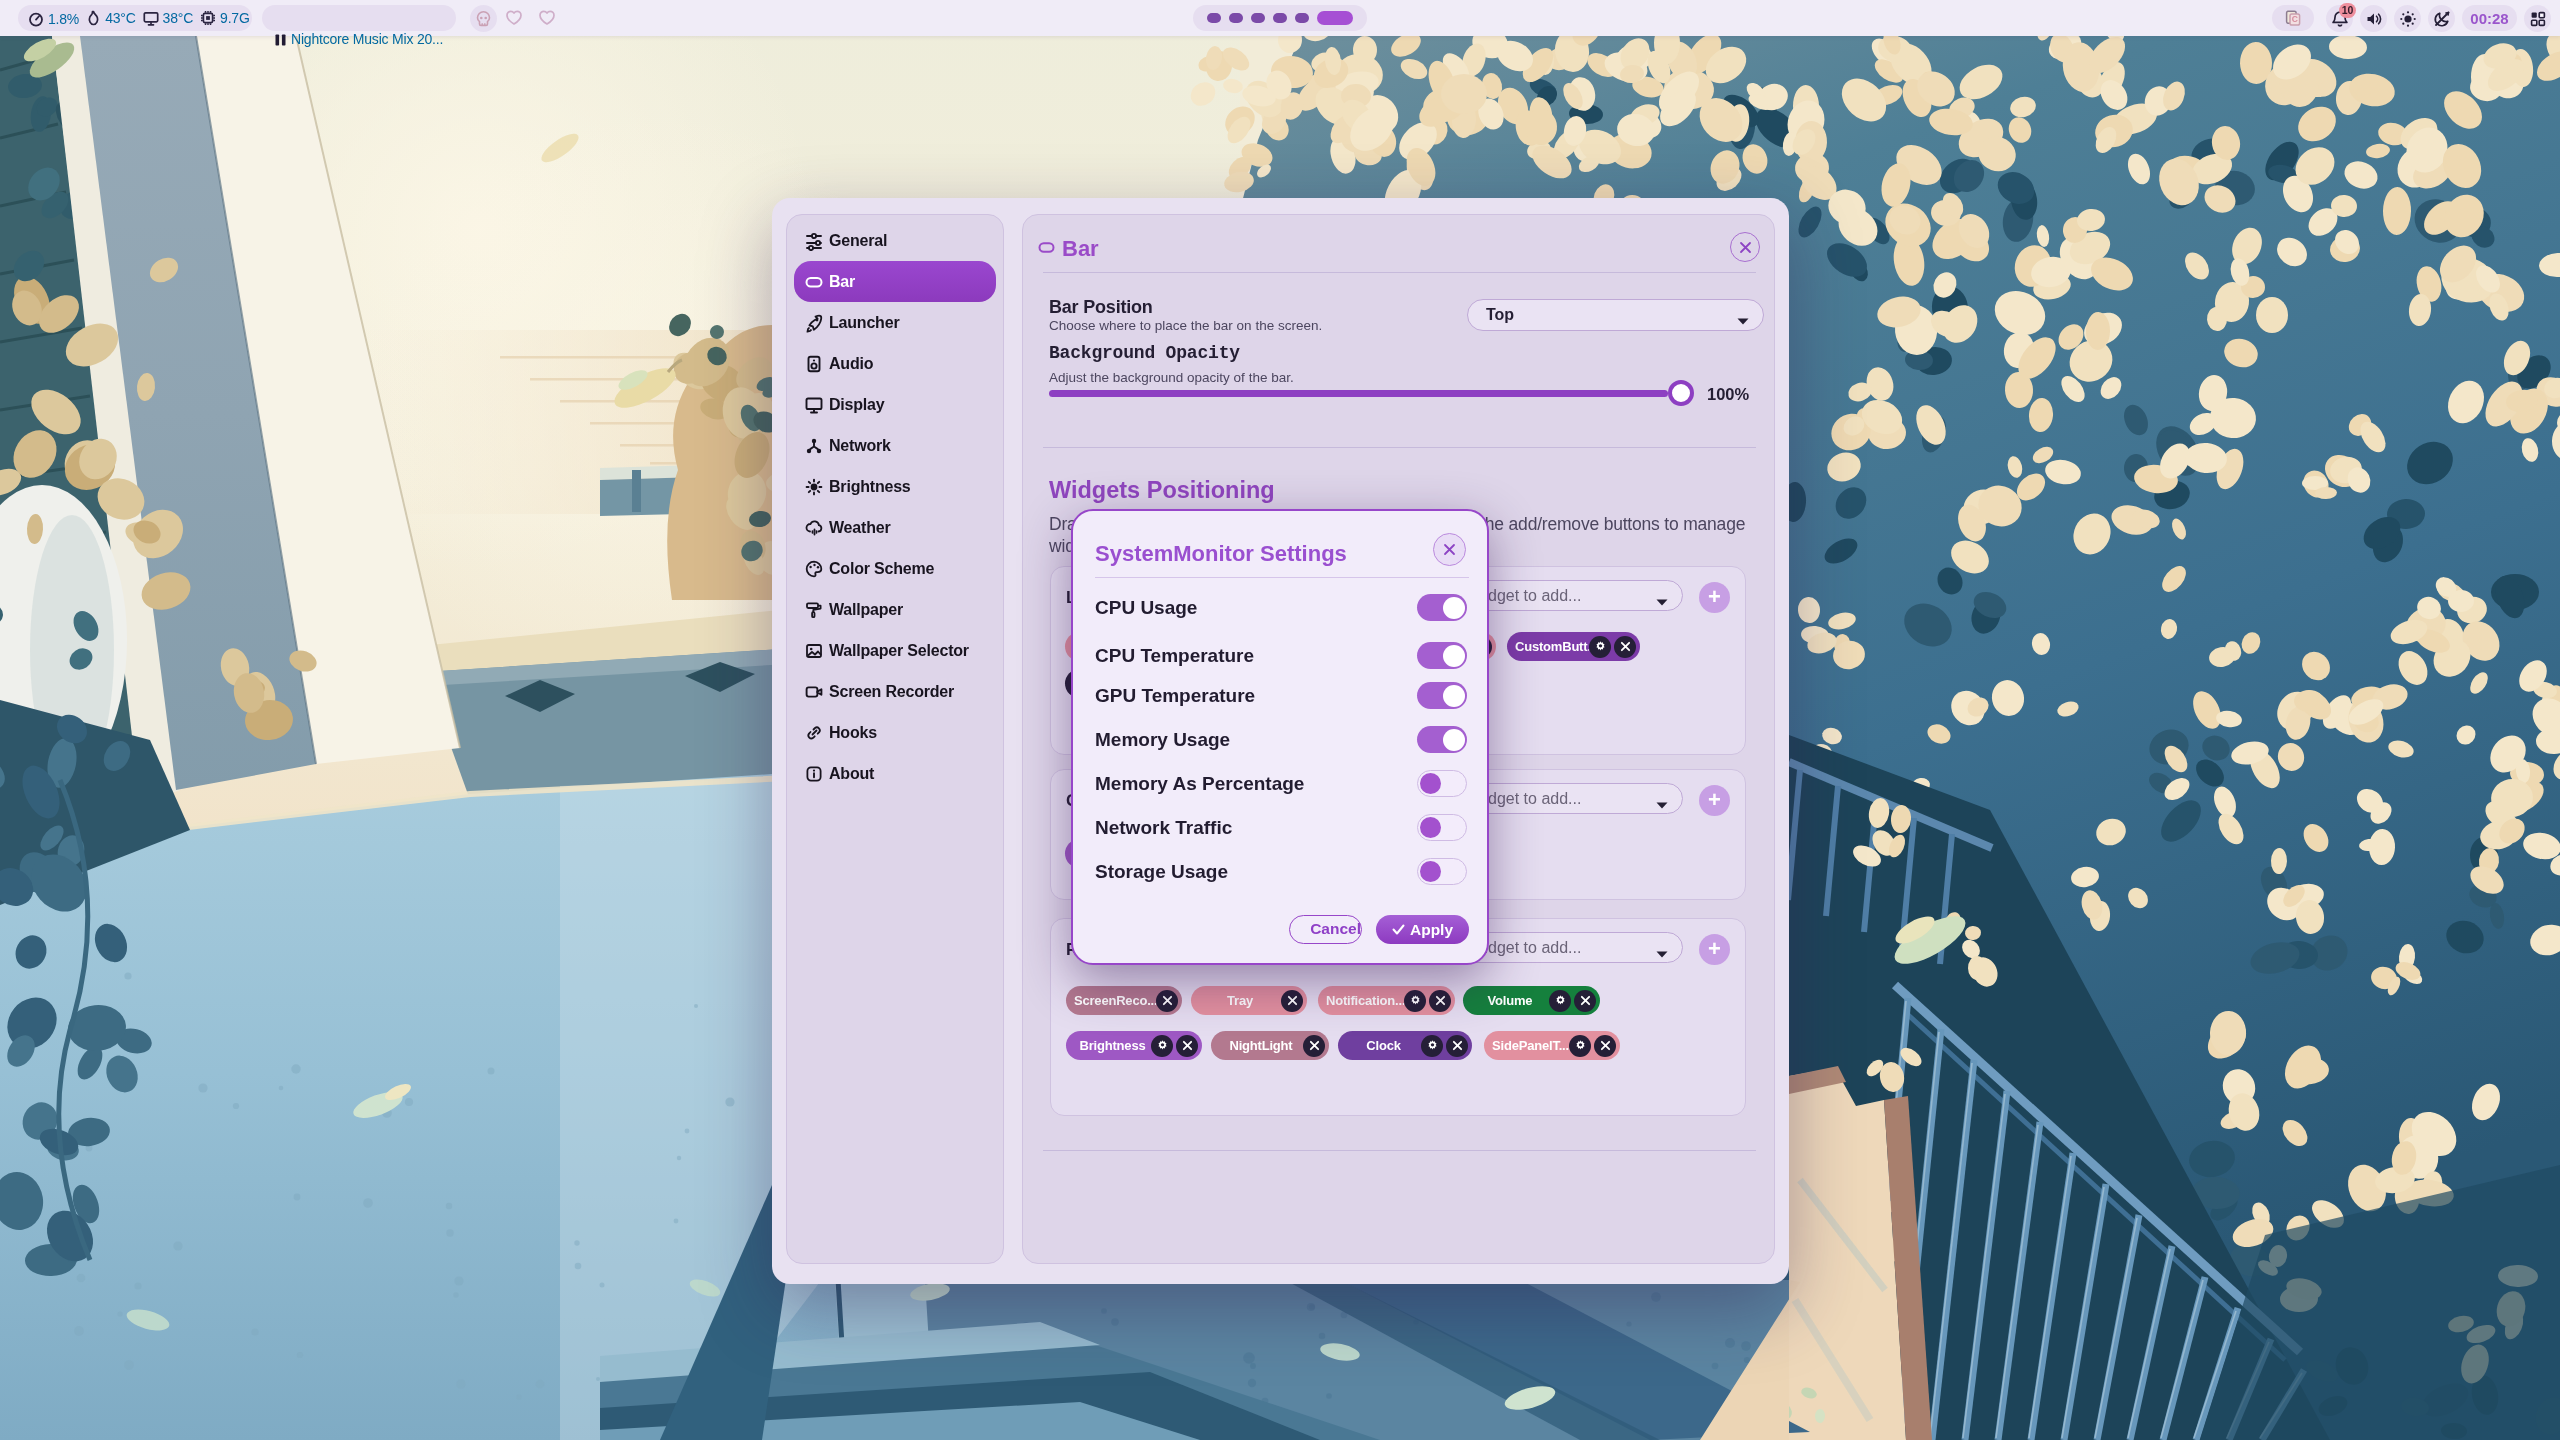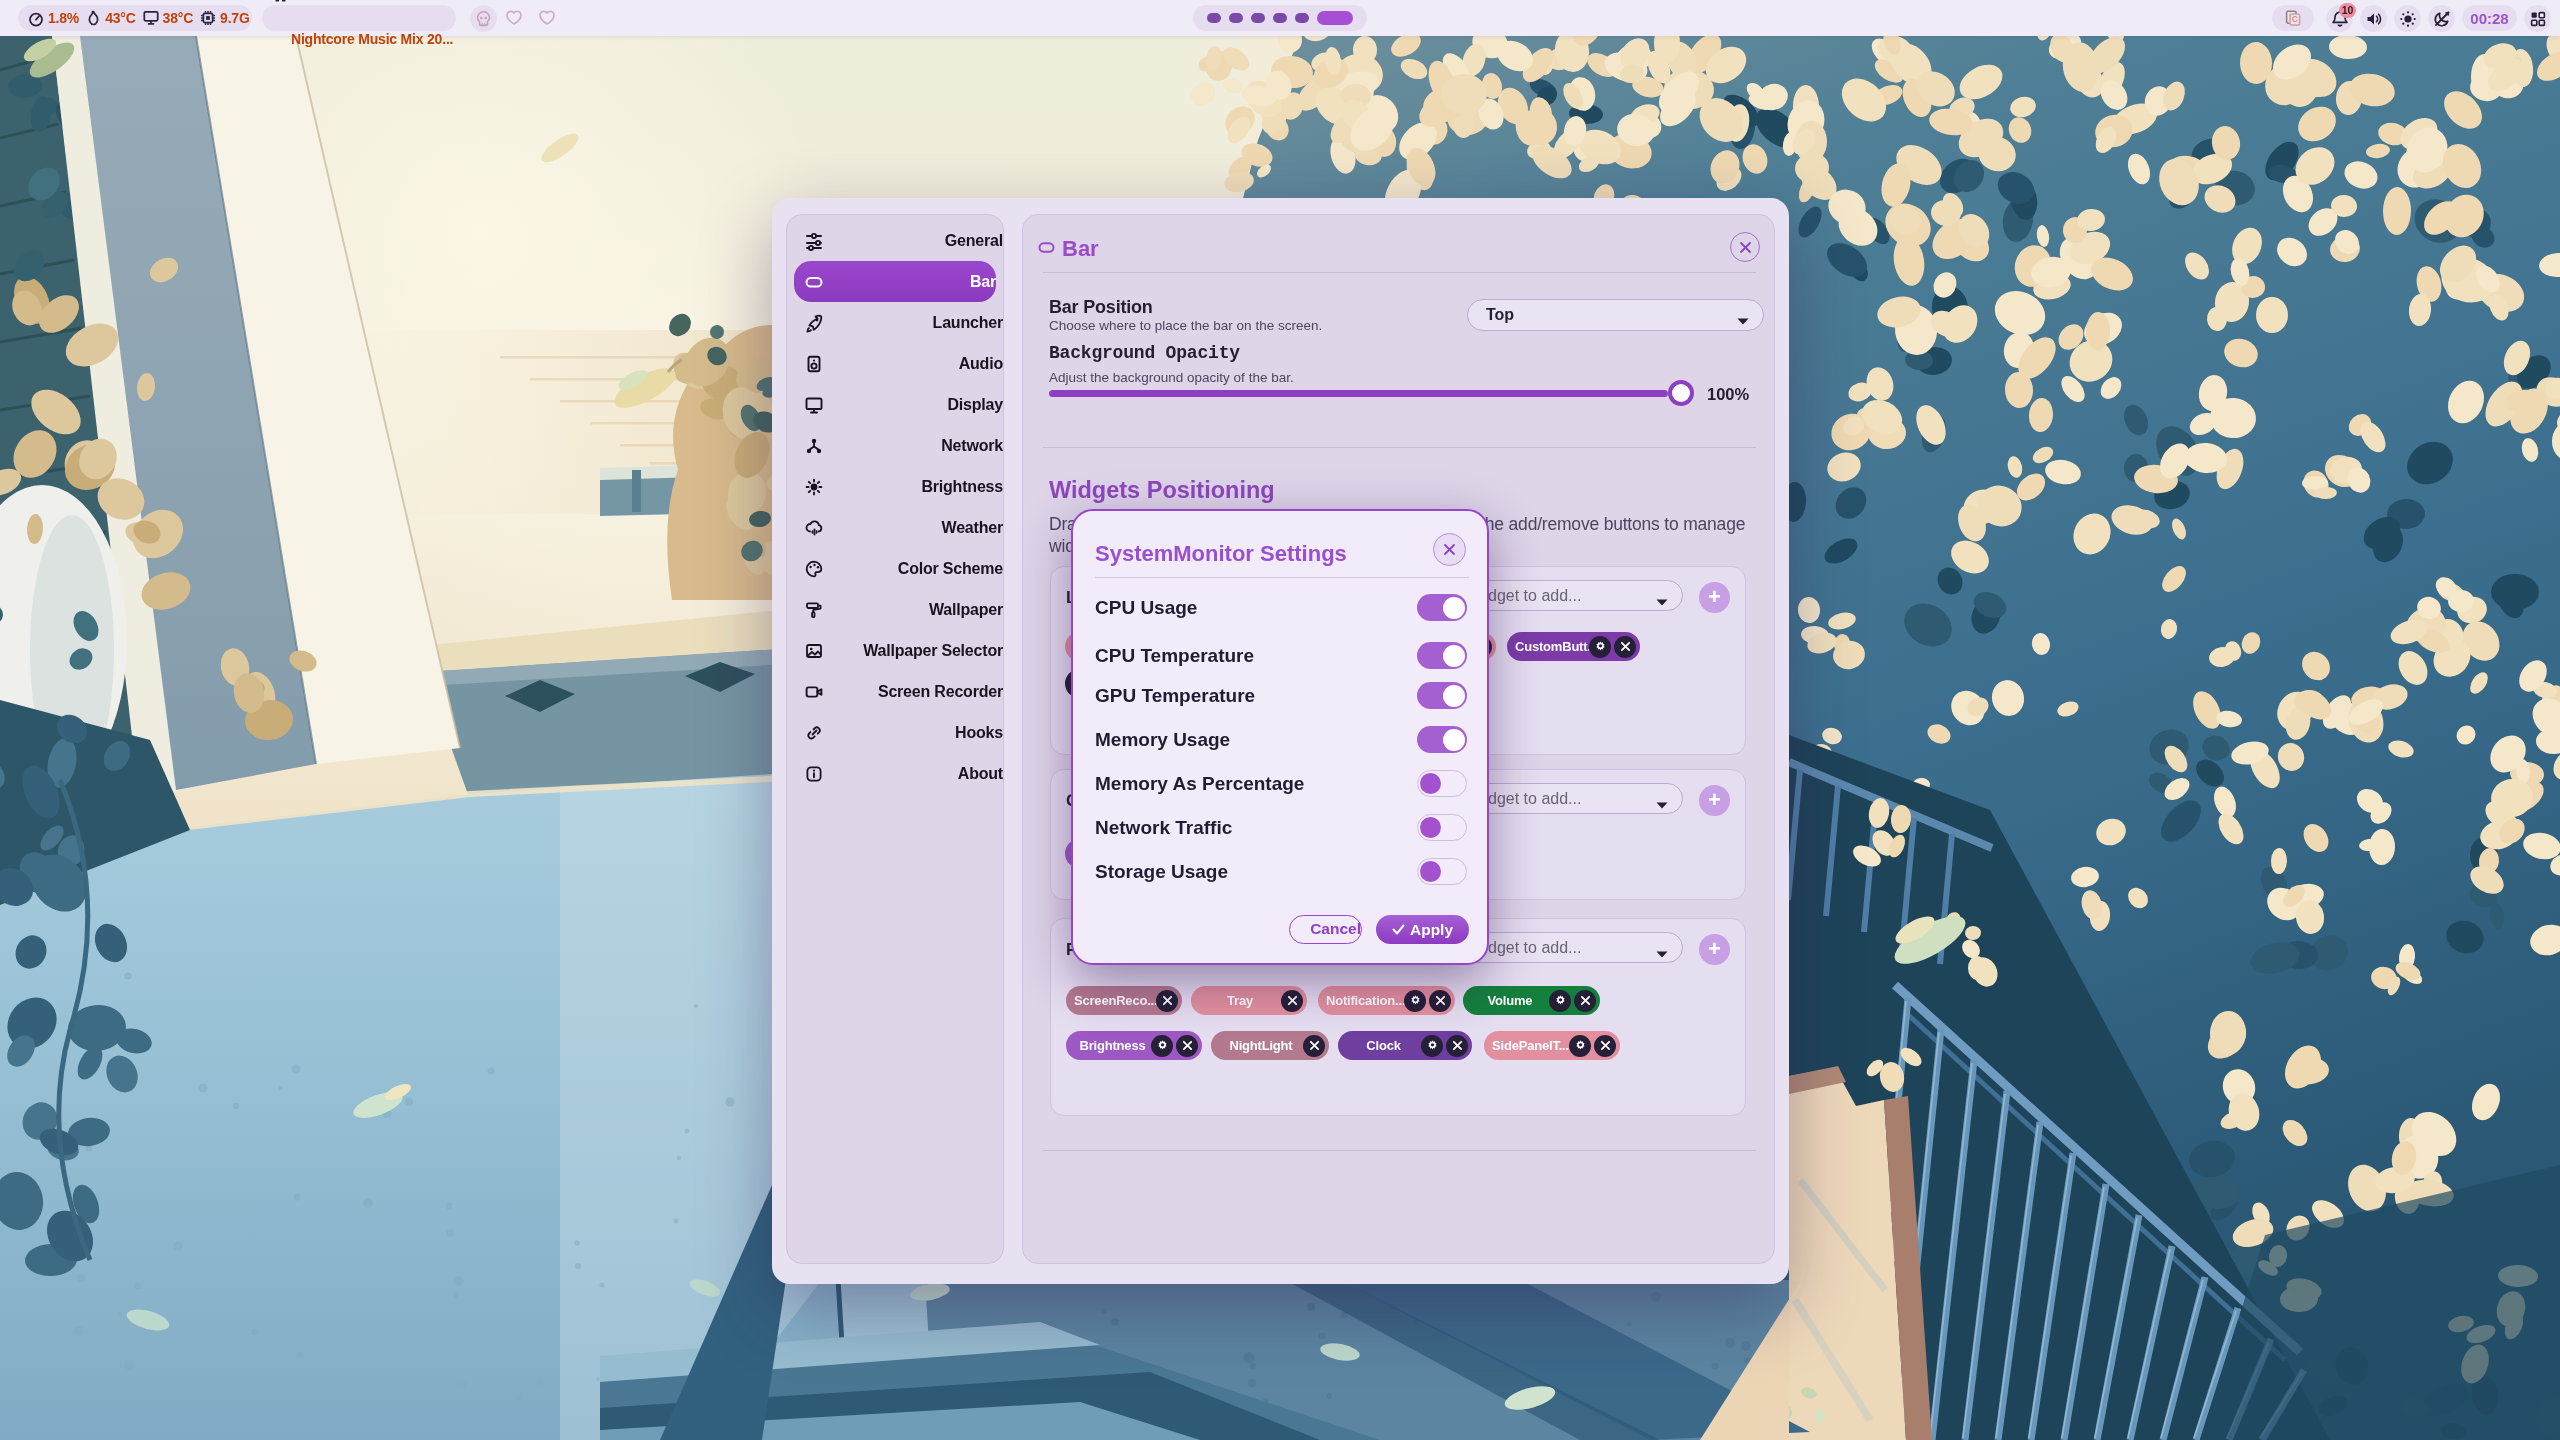--- a/index.html
+++ b/index.html
@@ -3,29 +3,29 @@
 <style>
 * { margin:0; padding:0; box-sizing:border-box; }
 html,body { width:2560px; height:1440px; overflow:hidden; font-family:"Liberation Sans",sans-serif; }
 #wall { position:absolute; left:0; top:0; width:2560px; height:1440px; z-index:0; }
 #wall svg { display:block; }
 
 
 #bar { position:absolute; left:0; top:0; width:2560px; height:36px; background:#f0ecf7; z-index:10; box-shadow:0 1px 4px rgba(80,60,110,0.12); }
 .pill { position:absolute; top:5px; height:26px; background:#e6def0; border-radius:13px; display:flex; align-items:center; }
 .circ { position:absolute; top:5px; width:27px; height:27px; background:#e6def0; border-radius:50%; display:flex; align-items:center; justify-content:center; }
-.bstat { display:flex; align-items:flex-start; gap:4px; color:#c2410c; font-size:14px; font-weight:bold; letter-spacing:-0.2px; }
+.bstat { display:flex; align-items:flex-end; gap:4px; color:#0369a1; font-size:14px; font-weight:normal; letter-spacing:-0.2px; }
 .wdot { width:17px; height:10px; border-radius:5px; background:#7b4aa8; margin-right:8px; }
 .wact { width:43px; height:14px; border-radius:7px; background:#a64fd4; }
 .badge { position:absolute; left:13px; top:-2px; min-width:17px; height:15px; background:#ee8f9d; border-radius:8px; color:#351c2b; font-size:10.5px; font-weight:bold; text-align:center; line-height:15px; padding:0 2px; }
 
 
 #win { position:absolute; left:772px; top:198px; width:1017px; height:1086px; background:#e8e1f1; border-radius:18px; z-index:20; box-shadow:0 24px 70px rgba(50,30,80,.38); }
 #sidebar { position:absolute; left:14px; top:16px; width:218px; height:1050px; background:#ded5e9; border:1px solid #cfc2e0; border-radius:16px; overflow:hidden; }
-.sitem { position:relative; height:41px; display:flex; align-items:center; padding-left:17px; gap:13px; color:#18141f; font-size:16px; font-weight:bold; letter-spacing:-0.2px;justify-content:space-between; }
+.sitem { position:relative; height:41px; display:flex; align-items:center; padding-left:17px; gap:5px; color:#18141f; font-size:16px; font-weight:bold; letter-spacing:-0.2px; }
 .sitem:first-child { margin-top:5px; }
 .sitem.sel { background:linear-gradient(180deg,#9a47cf,#8c3abd); color:#fff; border-radius:17px; margin:0 7px; padding-left:10px; }
 .sic { display:flex; width:20px; }
 .sitem.sel .sic svg rect { stroke:#fff; }
 
 #main { position:absolute; left:250px; top:16px; width:753px; height:1050px; background:#ded5e9; border:1px solid #cfc2e0; border-radius:16px; }
 .hdr-oval { position:absolute; left:15px; top:25px; }
 .hdr-title { position:absolute; left:39px; top:21px; font-size:22px; font-weight:bold; color:#9a4bc8; }
 .hdr-x { position:absolute; left:707px; top:17px; width:30px; height:30px; border:1.5px solid #a86fd0; border-radius:50%; display:flex; align-items:center; justify-content:center; }
 .div { position:absolute; left:20px; width:713px; height:1px; background:#c6badb; }

